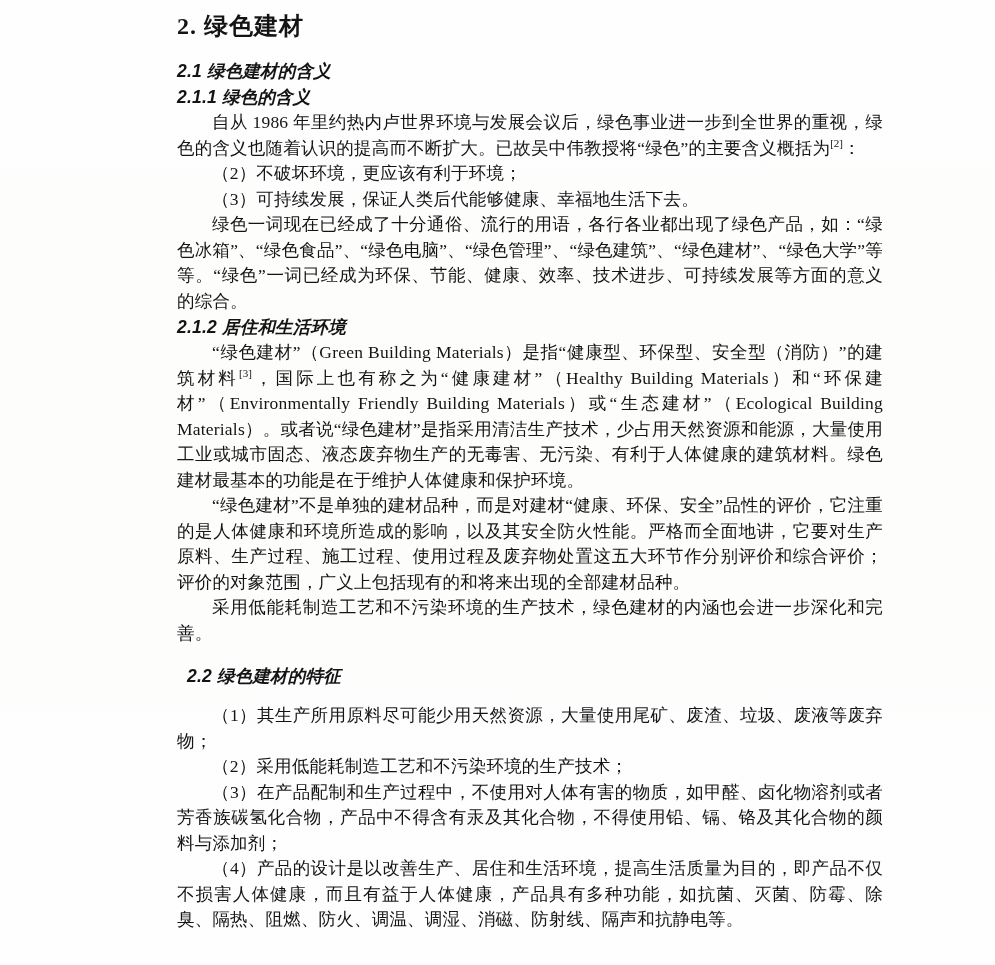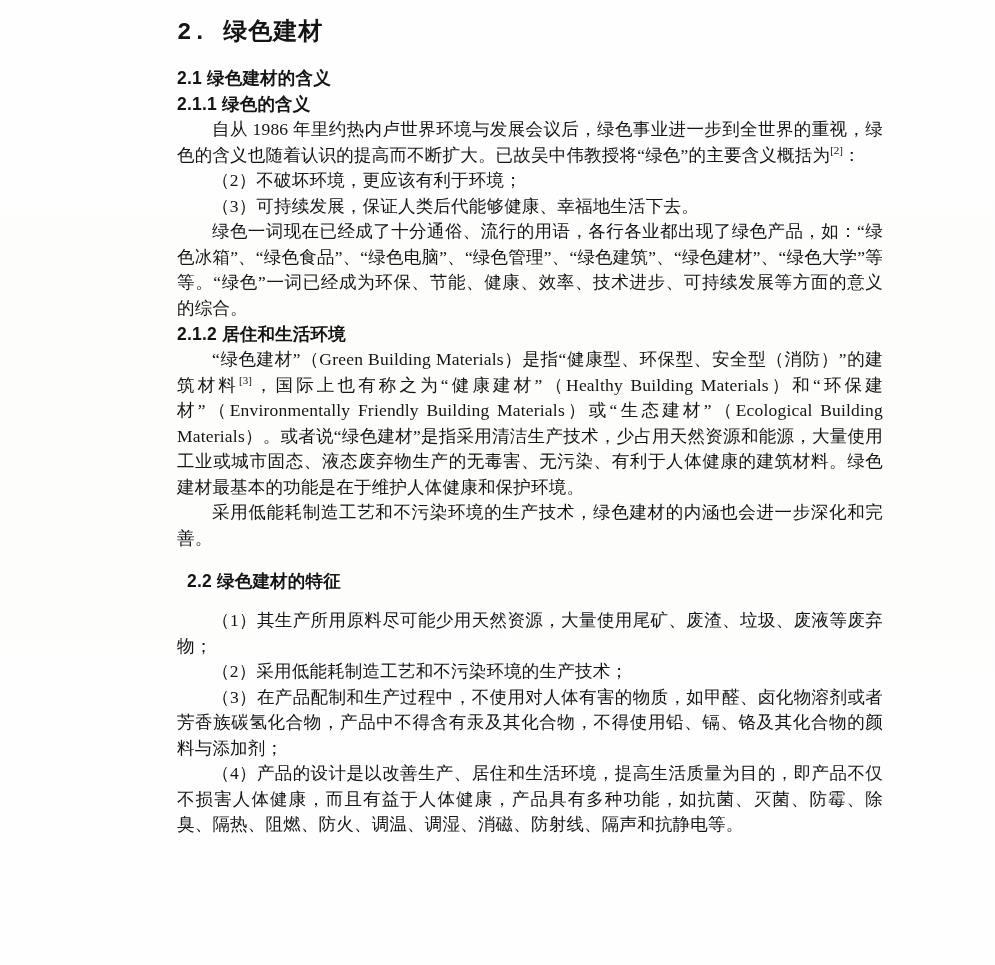--- a/index.html
+++ b/index.html
@@ -20,33 +20,34 @@
     left: 177px;
     top: 8px;
     width: 706px;
     font-family: "Liberation Serif", serif;
     font-size: 17.5px;
     line-height: 25.5px;
     text-align: justify;
     letter-spacing: 0.2px;
   }
   .chapter-title {
-    font-family: Liberation Mono, monospace;
+    font-family: Liberation Serif, serif;
     font-weight: 700;
     font-size: 24px;
     line-height: 32px;
-    margin: 9px 0 16px 0;
+    margin: 2px 0 16px 0;
     letter-spacing: 1px;
   }
   .h2 {
     font-family: "Liberation Sans", sans-serif;
     font-weight: 700;
     font-size: 17.5px;
     line-height: 26px;
     margin: 0;
+    font-style: italic;
   }
   .h2.spaced {
     margin: 17px 0 14px 10px;
   }
   .para {
     margin: 0;
     text-indent: 2em;
   }
   .sup {
     font-size: 11px;
@@ -79,20 +80,21 @@
       <p class="para">（2）不破坏环境，更应该有利于环境；</p>
       <p class="para">（3）可持续发展，保证人类后代能够健康、幸福地生活下去。</p>
     </div>
 
     <p class="para">绿色一词现在已经成了十分通俗、流行的用语，各行各业都出现了绿色产品，如：“绿色冰箱”、“绿色食品”、“绿色电脑”、“绿色管理”、“绿色建筑”、“绿色建材”、“绿色大学”等等。“绿色”一词已经成为环保、节能、健康、效率、技术进步、可持续发展等方面的意义的综合。</p>
 
     <div class="h2">2.1.2 居住和生活环境</div>
 
     <p class="para"><span>“绿色建材”（Green Building Materials）是指“健康型、环保型、安全型（消防）”的建筑材料</span><span class="sup">[3]</span><span>，国际上也有称之为“健康建材”（Healthy Building Materials）和“环保建材”（Environmentally Friendly Building Materials）或“生态建材”（Ecological Building Materials）。或者说“绿色建材”是指采用清洁生产技术，少占用天然资源和能源，大量使用工业或城市固态、液态废弃物生产的无毒害、无污染、有利于人体健康的建筑材料。绿色建材最基本的功能是在于维护人体健康和保护环境。</span></p>
 
+    <p class="para">“绿色建材”不是单独的建材品种，而是对建材“健康、环保、安全”品性的评价，它注重的是人体健康和环境所造成的影响，以及其安全防火性能。严格而全面地讲，它要对生产原料、生产过程、施工过程、使用过程及废弃物处置这五大环节作分别评价和综合评价；评价的对象范围，广义上包括现有的和将来出现的全部建材品种。</p>
 
     <p class="para">采用低能耗制造工艺和不污染环境的生产技术，绿色建材的内涵也会进一步深化和完善。</p>
 
     <div class="h2 spaced">2.2 绿色建材的特征</div>
 
 
     <div class="list">
       <p class="para">（1）其生产所用原料尽可能少用天然资源，大量使用尾矿、废渣、垃圾、废液等废弃物；</p>
       <p class="para">（2）采用低能耗制造工艺和不污染环境的生产技术；</p>
       <p class="para">（3）在产品配制和生产过程中，不使用对人体有害的物质，如甲醛、卤化物溶剂或者芳香族碳氢化合物，产品中不得含有汞及其化合物，不得使用铅、镉、铬及其化合物的颜料与添加剂；</p>

